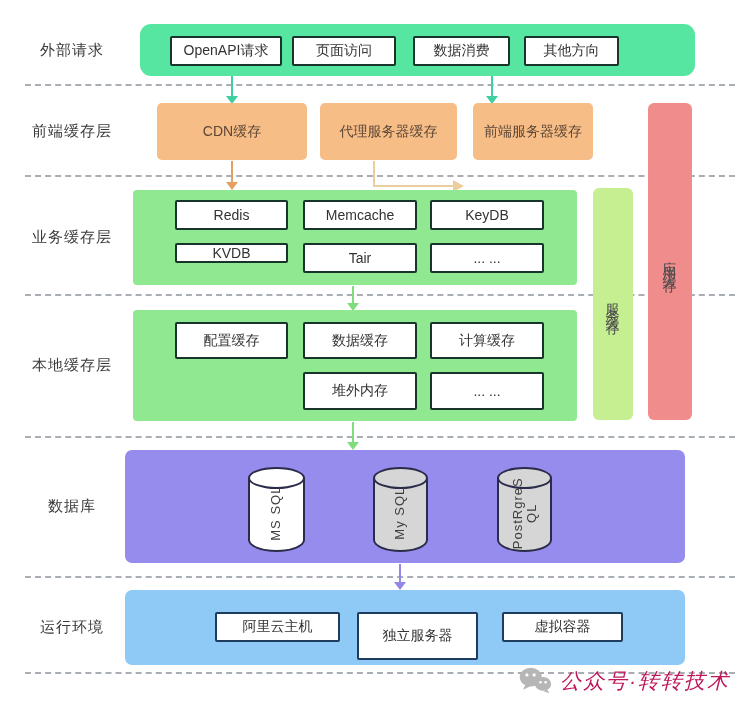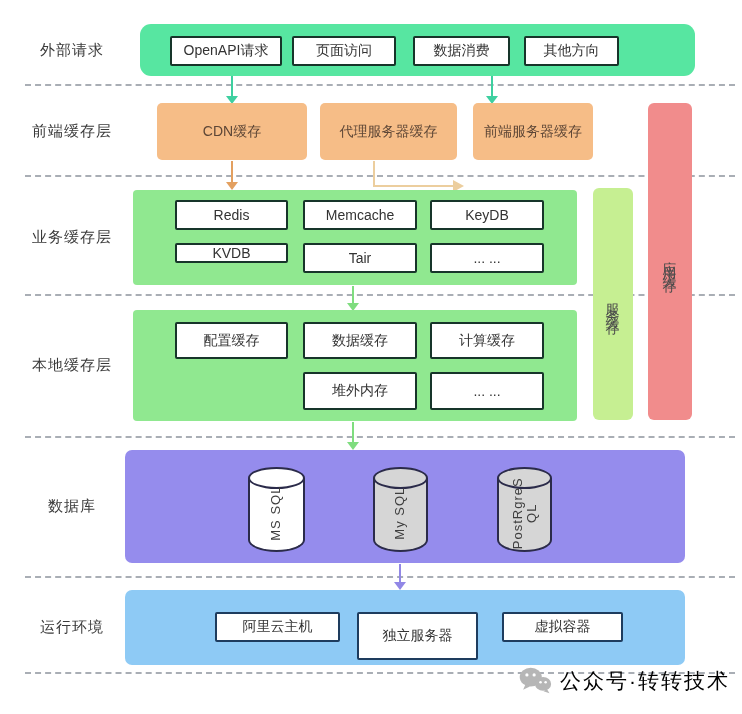--- a/index.html
+++ b/index.html
@@ -53,21 +53,21 @@
               border:2px solid #2b2b4a; border-top:none;
               border-radius:0 0 50% 50% / 0 0 12px 12px; }
   .cyl-top  { position:absolute; left:0; right:0; top:0; height:22px; background:var(--fill);
               border:2px solid #2b2b4a; border-radius:50%; }
   .cyl-label{ position:absolute; left:0; right:0; top:8px; bottom:0;
               display:flex; align-items:center; justify-content:center; }
   .cyl-label span { transform:rotate(-90deg); white-space:pre-line; text-align:center;
               font-size:13px; line-height:1.1; color:#3e3e3e; letter-spacing:1px; }
 
   .watermark { position:absolute; left:518px; top:666px; display:flex; align-items:center; gap:8px; }
-  .watermark .wm-text { font-size:21px; color:#000000; letter-spacing:2px; white-space:nowrap; }
+  .watermark .wm-text { font-size:21px; color:#be185d; letter-spacing:2px; white-space:nowrap;font-style:italic; }
 </style>
 </head>
 <body>
 
 <div id="canvas">
 
   <div class="dash" style="top:84px"></div>
   <div class="dash" style="top:175px"></div>
   <div class="dash" style="top:294px"></div>
   <div class="dash" style="top:436px"></div>

